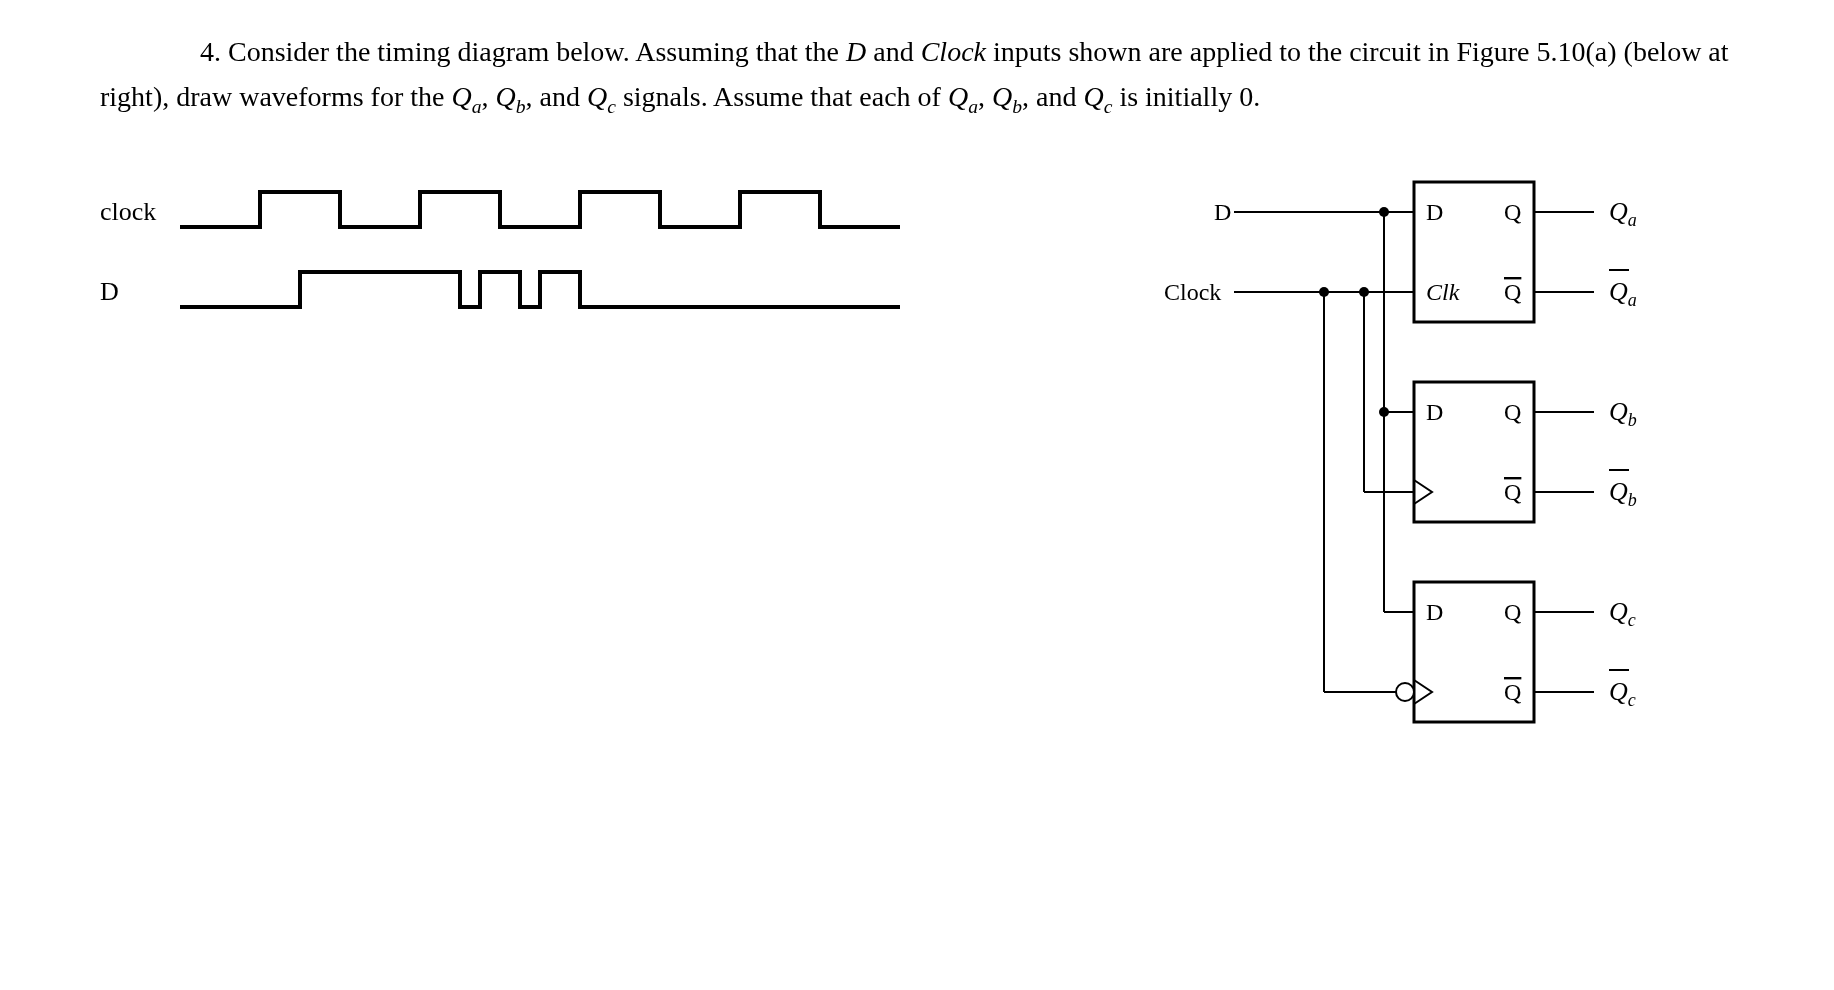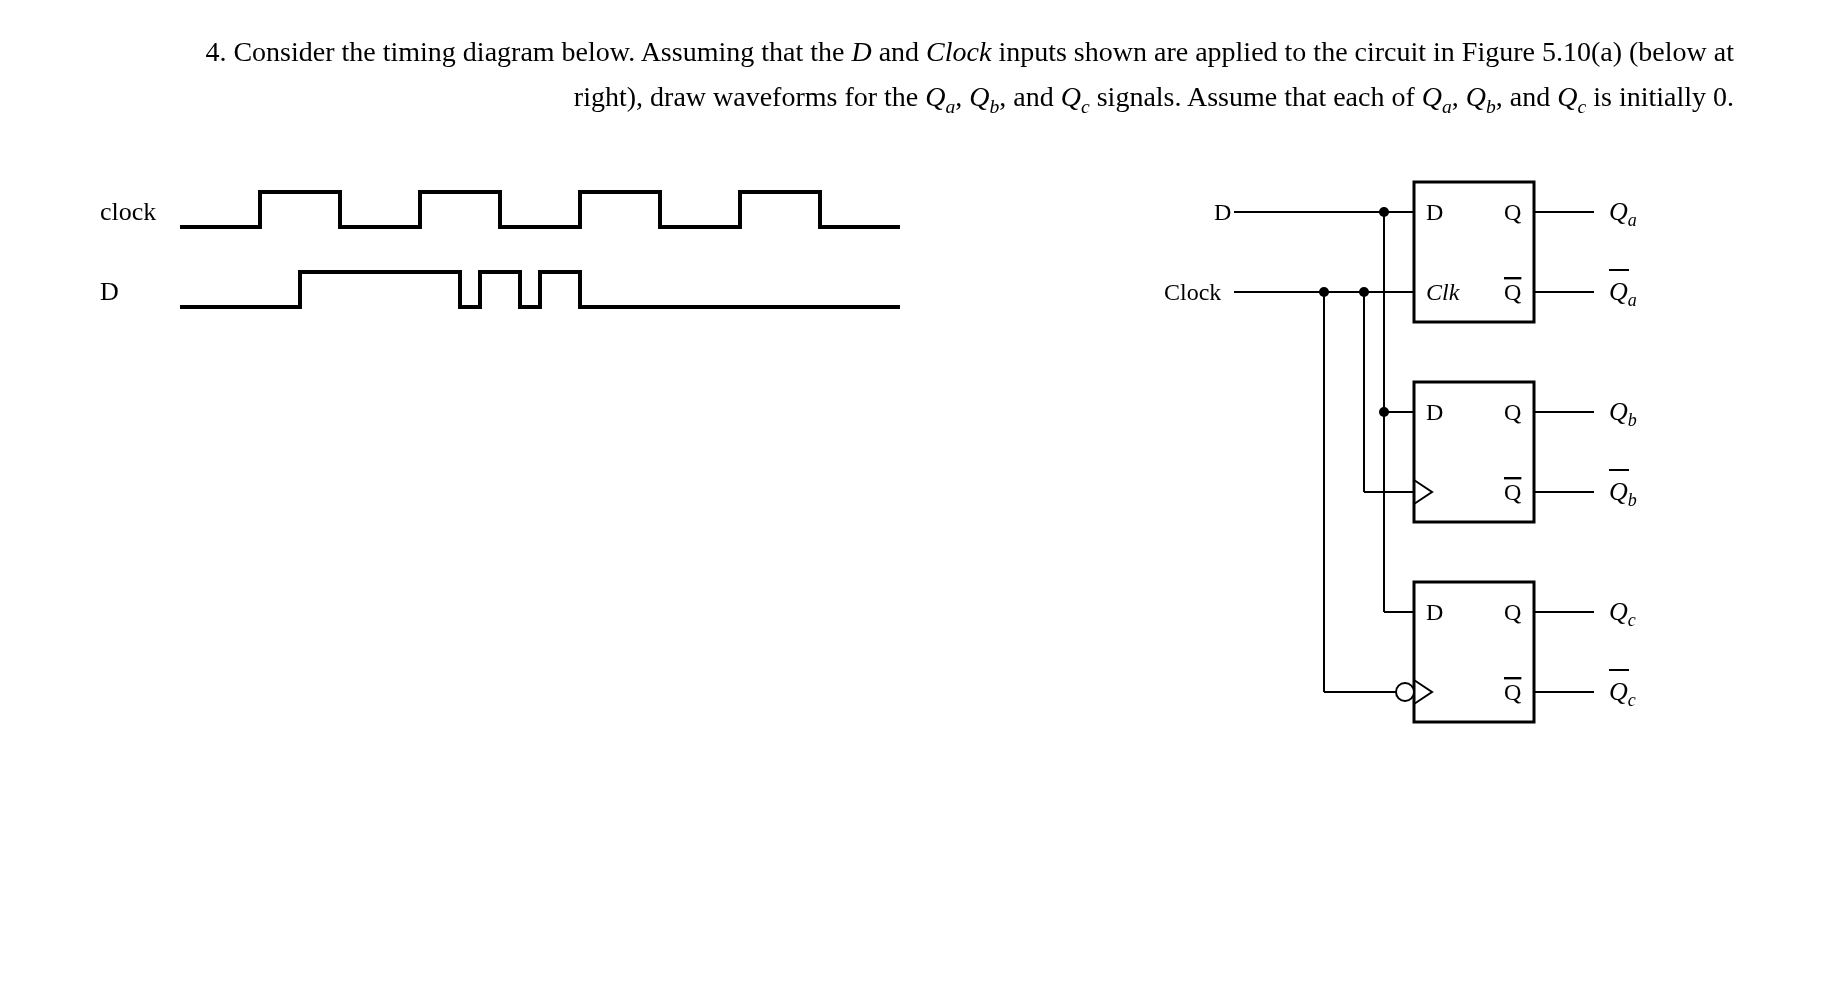--- a/index.html
+++ b/index.html
@@ -8,21 +8,20 @@
     font-family: 'Times New Roman', Times, serif;
     font-size: 28px;
     background: #fff;
     color: #000;
     width: 1834px;
     box-sizing: border-box;
   }
   .problem-text {
     line-height: 1.6;
     margin-bottom: 40px;
-    text-align: right;
   }
   .problem-text span {
     font-family: 'Times New Roman', serif;
   }
   .italic { font-style: italic; }
   .sub { font-size: 0.7em; vertical-align: sub; font-style: italic; }
   .content {
     display: flex;
     gap: 60px;
   }

